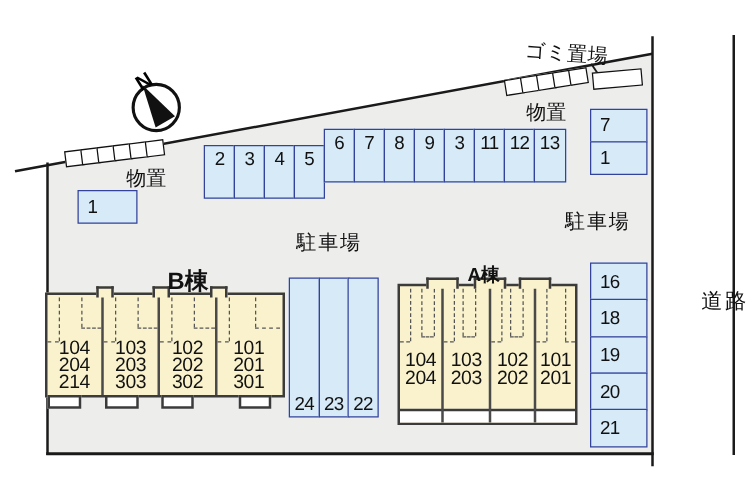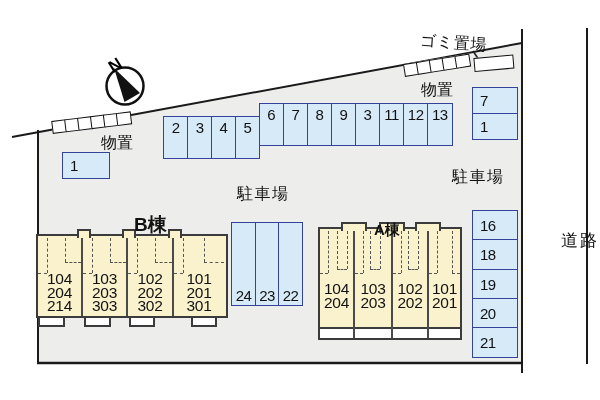--- a/index.html
+++ b/index.html
@@ -114,21 +114,21 @@
   </div>
 
   <div class="pgroup col" style="left:472px;top:210px;width:46px;height:148px;z-index:1;justify-content:flex-end;">
     <div class="pcell num-left">16</div>
     <div class="pcell num-left">18</div>
     <div class="pcell num-left">19</div>
     <div class="pcell num-left">20</div>
     <div class="pcell num-left">21</div>
   </div>
 
-  <div class="pgroup" style="left:231px;top:222px;width:72px;height:84px;z-index:1;">
+  <div class="pgroup" style="left:231px;top:222px;width:72px;height:112px;z-index:1;">
     <div class="pcell num-bottom">24</div>
     <div class="pcell num-bottom">23</div>
     <div class="pcell num-bottom">22</div>
   </div>
 
   <div class="lbl" style="left:237px;top:184px;font-size:16px;letter-spacing:1.5px;z-index:2;">駐車場</div>
   <div class="lbl" style="left:452px;top:167px;font-size:16px;letter-spacing:1.5px;z-index:2;">駐車場</div>
 
   <div class="lbl" style="left:134px;top:212px;font-size:19px;font-weight:bold;z-index:2;">B棟</div>
   <div class="bldg" style="left:36px;top:234px;width:192px;height:84px;z-index:1;">
@@ -178,21 +178,21 @@
       <div>201</div>
       <div>301</div>
     </div>
   </div>
 
   <div class="porch" style="left:38px;top:316px;width:27px;height:11px;"></div>
   <div class="porch" style="left:84px;top:316px;width:27px;height:11px;"></div>
   <div class="porch" style="left:129px;top:316px;width:26px;height:11px;"></div>
   <div class="porch" style="left:191px;top:316px;width:26px;height:11px;"></div>
 
-  <div class="lbl" style="left:374px;top:211px;font-size:15px;font-weight:bold;z-index:2;margin-top:10px;">A棟</div>
+  <div class="lbl" style="left:374px;top:211px;font-size:15px;font-weight:bold;z-index:2;">A棟</div>
   <div class="bldg" style="left:318px;top:227px;width:144px;height:113px;z-index:1;">
     <div class="tab" style="left:21px;width:26px;"></div>
     <div class="tab" style="left:59px;width:26px;"></div>
     <div class="tab" style="left:95px;width:26px;"></div>
     <div class="astrip"></div>
     <div class="bdiv" style="left:33px;"></div>
     <div class="bdiv" style="left:71px;"></div>
     <div class="bdiv" style="left:107px;"></div>
 
     <div class="dash-v" style="left:8px;top:2px;height:42px;"></div>

